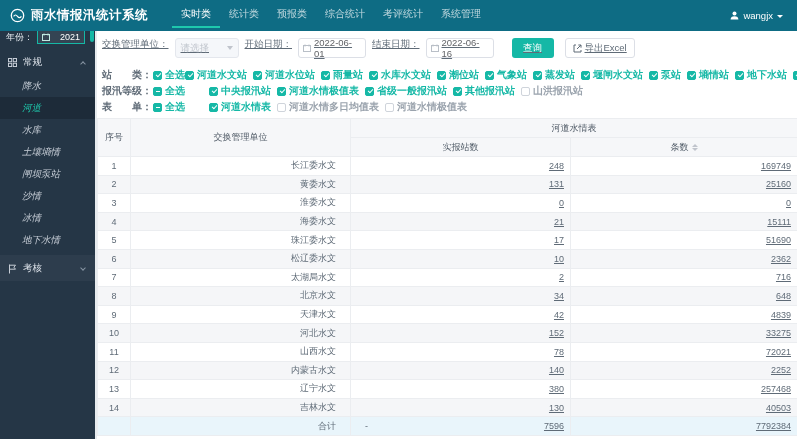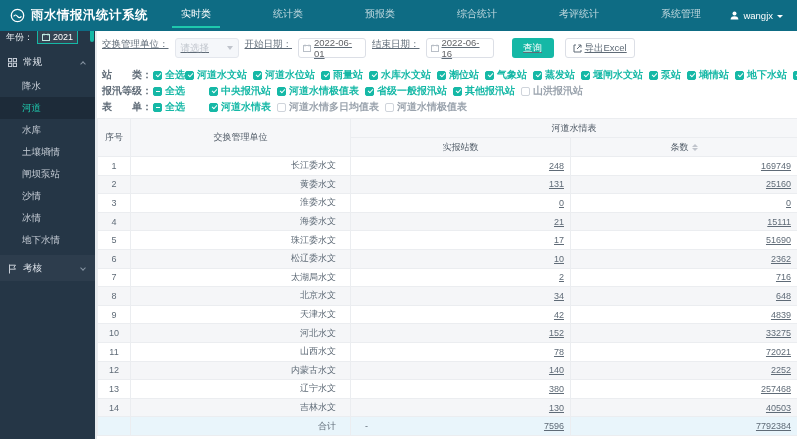--- a/index.html
+++ b/index.html
@@ -7,44 +7,44 @@
   body {
     width:797px; height:439px; overflow:hidden; position:relative;
     font-family:"Liberation Sans","DejaVu Sans",sans-serif; background:#fff;
     -webkit-font-smoothing:antialiased;
   }
   
   .topbar { position:absolute; top:0; left:0; width:797px; height:31px;
     background:#0e6c84; display:flex; align-items:center; z-index:5; }
   .logo { display:flex; align-items:center; gap:6px; padding-left:10px; width:172px; flex:0 0 auto; }
   .logo-title { color:#fff; font-size:12.5px; font-weight:bold; letter-spacing:.5px; white-space:nowrap; }
-  .top-nav { display:flex; height:25px;gap:44px; }
+  .top-nav { display:flex; height:25px; }
   .nav-item { padding:0 9px; line-height:22px; font-size:10px; color:rgba(255,255,255,.72);
     border-bottom:2px solid transparent; cursor:pointer; white-space:nowrap; }
   .nav-item.active { color:#fff; border-bottom-color:#1ec8ad; }
   .user { margin-left:auto; display:flex; align-items:center; gap:4px; color:#fff;
     font-size:9.5px; padding-right:14px; cursor:pointer; }
   .user-caret { width:0; height:0; border-left:3px solid transparent; border-right:3px solid transparent;
     border-top:3.5px solid #fff; margin-top:1px; }
   
   .sidebar { position:absolute; top:25px; left:0; width:95px; height:414px; background:#253646; }
   .scroll-thumb { position:absolute; top:2px; right:1px; width:4px; height:15px;
     background:#15b8a6; border-radius:2px; }
   .year-row { display:flex; align-items:center; gap:4px; padding:5px 8px 5px 6px; height:24px; }
   .year-label { color:#e8edf2; font-size:9px; white-space:nowrap; }
-  .year-input { display:flex; align-items:center; gap:3px; border:1px solid #15b8a6; border-radius:0;
+  .year-input { display:flex; align-items:center; gap:10px; border:1px solid #15b8a6; border-radius:0;
     background:rgba(255,255,255,.07); padding:1px 4px; color:#fff; font-size:9px; cursor:pointer; }
   .group-hd { display:flex; align-items:center; gap:6px; padding:7px 8px 6px 8px;
     color:#dde3ea; font-size:9.5px; cursor:pointer; }
   .chev { width:4px; height:4px; border-top:1px solid #8795a3; border-right:1px solid #8795a3;
     margin-left:auto; margin-right:2px; }
   .chev.up { transform:rotate(-45deg); margin-top:2px; }
   .chev.down { transform:rotate(135deg); margin-top:-2px; }
   .menu-item { height:22px; line-height:22px; padding-left:22px; font-size:9.5px;
-    color:#c6cdd6; cursor:pointer; white-space:nowrap; }
+    color:#c6cdd6; cursor:pointer; white-space:nowrap;font-style:italic; }
   .menu-item.active { color:#1ecdb0; background:#1d2b39; }
   .group-hd.bottom { margin-top:4px; background:rgba(255,255,255,.04); }
   
   .main { position:absolute; top:25px; left:95px; width:702px; height:414px;
     background:#fff; border-left:2px solid #e7ebee; }
   
   .filter-bar { display:flex; align-items:flex-start; gap:6px; padding:13px 4px 0 5px;
     font-size:9.5px; color:#5f6b77; height:33px;text-decoration:underline; }
   .f-label { white-space:nowrap; }
   .select { width:64px; height:20px; background:#f5f7fa; border:1px solid #e4e7ed; border-radius:3px;

